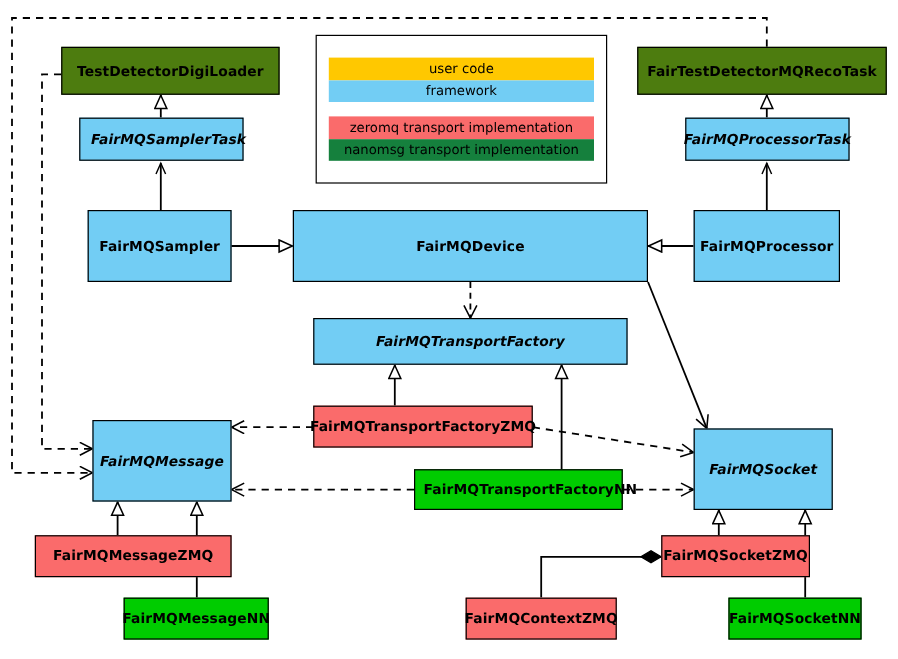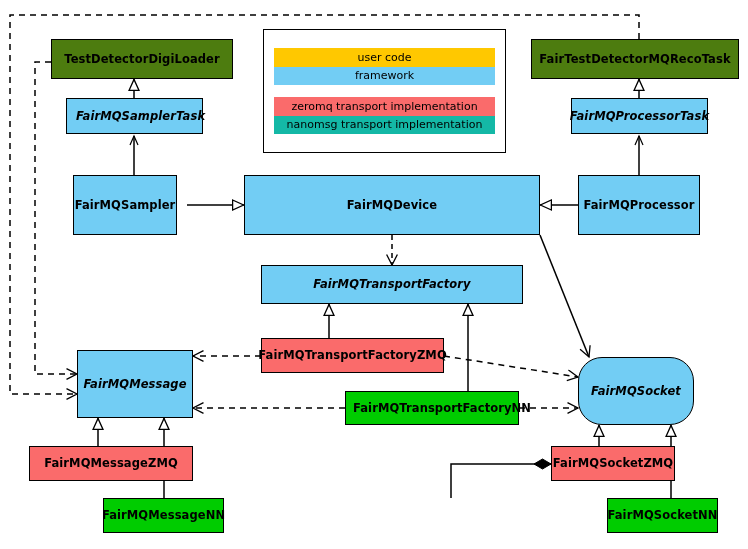--- a/index.html
+++ b/index.html
@@ -105,34 +105,34 @@
   <div id="legend">
     <div class="legend-row" style="background:#FFC800;">
       <span>user code</span>
     </div>
     <div class="legend-row" style="background:#72CDF4;">
       <span>framework</span>
     </div>
     <div class="legend-row" style="background:#FA6B6B;margin-top:12px;">
       <span>zeromq transport implementation</span>
     </div>
-    <div class="legend-row" style="background:#14b8a6;">
+    <div class="legend-row" style="background:#15803d;">
       <span>nanomsg transport implementation</span>
     </div>
   </div>
 
   <div class="node c-user" style="left:51px;top:39px;width:182px;height:40px;">
     <span>TestDetectorDigiLoader</span>
   </div>
 
   <div class="node c-fw italic" style="left:66px;top:98px;width:137px;height:36px;padding-left:16px;">
     <span>FairMQSamplerTask</span>
   </div>
 
-  <div class="node c-fw" style="left:73px;top:175px;width:104px;height:60px;">
+  <div class="node c-fw" style="left:73px;top:175px;width:120px;height:60px;">
     <span>FairMQSampler</span>
   </div>
 
   <div class="node c-fw" style="left:244px;top:175px;width:296px;height:60px;">
     <span>FairMQDevice</span>
   </div>
 
   <div class="node c-fw" style="left:578px;top:175px;width:122px;height:60px;">
     <span>FairMQProcessor</span>
   </div>
@@ -154,34 +154,37 @@
   </div>
 
   <div class="node c-nn" style="left:345px;top:391px;width:174px;height:34px;padding-left:24px;">
     <span>FairMQTransportFactoryNN</span>
   </div>
 
   <div class="node c-fw italic" style="left:77px;top:350px;width:116px;height:68px;">
     <span>FairMQMessage</span>
   </div>
 
-  <div class="node c-fw italic" style="left:578px;top:357px;width:116px;height:68px;border-radius:24px;">
+  <div class="node c-fw italic" style="left:578px;top:357px;width:116px;height:68px;">
     <span>FairMQSocket</span>
   </div>
 
   <div class="node c-zmq" style="left:29px;top:446px;width:164px;height:35px;">
     <span>FairMQMessageZMQ</span>
   </div>
 
   <div class="node c-nn" style="left:103px;top:498px;width:121px;height:35px;">
     <span>FairMQMessageNN</span>
   </div>
 
   <div class="node c-zmq" style="left:551px;top:446px;width:124px;height:35px;">
     <span>FairMQSocketZMQ</span>
   </div>
 
   <div class="node c-nn" style="left:607px;top:498px;width:111px;height:35px;">
     <span>FairMQSocketNN</span>
   </div>
 
+  <div class="node c-zmq" style="left:388px;top:498px;width:126px;height:35px;">
+    <span>FairMQContextZMQ</span>
+  </div>
 
 </div>
 
 </body></html>

